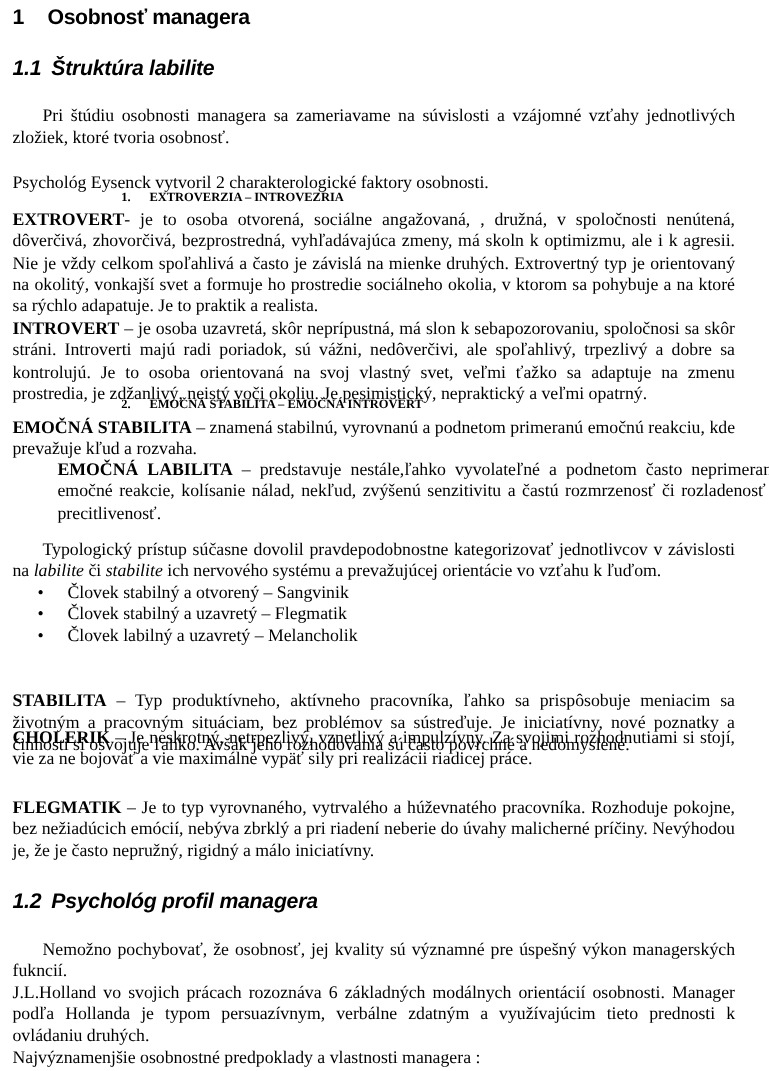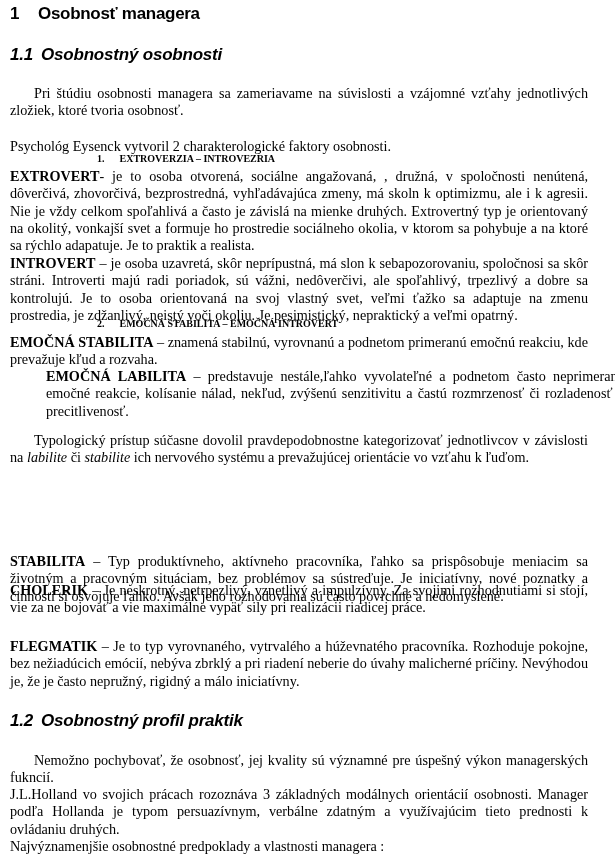--- a/index.html
+++ b/index.html
@@ -21,21 +21,21 @@
 </head>
 <body>
 
 <div class="page">
 
   <div class="h1">
     <span class="num">1</span><span>Osobnosť managera</span>
   </div>
 
   <div class="h2" style="top:45px;">
-    <span class="num">1.1</span><span>Osobnostný osobnosti</span>
+    <span class="num">1.1</span><span>Štruktúra labilite</span>
   </div>
 
   <div class="para indent" style="top:85px;">Pri štúdiu osobnosti managera sa zameriavame na súvislosti a vzájomné vzťahy jednotlivých zložiek, ktoré tvoria osobnosť.</div>
 
   <div class="para" style="top:138px;">Psychológ Eysenck vytvoril 2 charakterologické faktory osobnosti.</div>
 
   <div class="center-h" style="left:97px; top:153px;">
     <span class="n">1.</span> <span>EXTROVERZIA – INTROVEZRIA</span>
   </div>
 
@@ -57,37 +57,40 @@
 
   <div class="para" style="top:368px;margin-left:36px;">
     <b>EMOČNÁ LABILITA</b><span> – predstavuje nestále,ľahko vyvolateľné a podnetom často neprimerané emočné reakcie, kolísanie nálad, nekľud, zvýšenú senzitivitu a častú rozmrzenosť či rozladenosť a precitlivenosť.</span>
   </div>
 
   <div class="para indent" style="top:432px;">
     <span>Typologický prístup súčasne dovolil pravdepodobnostne kategorizovať jednotlivcov v závislosti na </span><i>labilite</i><span> či </span><i>stabilite</i><span> ich nervového systému a prevažujúcej orientácie vo vzťahu k ľuďom.</span>
   </div>
 
   <ul class="bullets">
+    <li>Človek stabilný a otvorený – Sangvinik</li>
+    <li>Človek stabilný a uzavretý – Flegmatik</li>
+    <li>Človek labilný a uzavretý – Melancholik</li>
   </ul>
 
   <div class="para" style="top:553px;">
     <b>STABILITA</b><span> – Typ produktívneho, aktívneho pracovníka, ľahko sa prispôsobuje meniacim sa životným a pracovným situáciam, bez problémov sa sústreďuje. Je iniciatívny, nové poznatky a činnosti si osvojuje ľahko. Avšak jeho rozhodovania sú často povrchné a nedomyslené.</span>
   </div>
 
   <div class="para" style="top:582px;">
     <b>CHOLERIK</b><span> – Je neskrotný, netrpezlivý, vznetlivý a impulzívny. Za svojimi rozhodnutiami si stojí,  vie za ne bojovať a vie maximálne vypäť sily pri realizácii riadicej práce.</span>
   </div>
 
   <div class="para" style="top:638px;">
     <b>FLEGMATIK</b><span> – Je to typ vyrovnaného, vytrvalého a húževnatého pracovníka. Rozhoduje pokojne, bez nežiadúcich emócií, nebýva zbrklý a pri riadení neberie do úvahy malicherné príčiny. Nevýhodou je, že je často nepružný, rigidný a málo iniciatívny.</span>
   </div>
 
   <div class="h2" style="top:711px;">
-    <span class="num">1.2</span><span>Osobnostný profil praktik</span>
+    <span class="num">1.2</span><span>Psychológ profil managera</span>
   </div>
 
   <div class="para indent" style="top:752px;">Nemožno pochybovať, že osobnosť, jej kvality sú významné pre úspešný výkon managerských fukncií.</div>
 
-  <div class="para" style="top:786px;">J.L.Holland vo svojich prácach rozoznáva 3 základných modálnych orientácií osobnosti. Manager podľa Hollanda je typom persuazívnym, verbálne zdatným a využívajúcim tieto prednosti k ovládaniu druhých.</div>
+  <div class="para" style="top:786px;">J.L.Holland vo svojich prácach rozoznáva 6 základných modálnych orientácií osobnosti. Manager podľa Hollanda je typom persuazívnym, verbálne zdatným a využívajúcim tieto prednosti k ovládaniu druhých.</div>
 
   <div class="para" style="top:838px;">Najvýznamenjšie osobnostné predpoklady a vlastnosti managera :</div>
 
 </div>
 
 </body></html>

